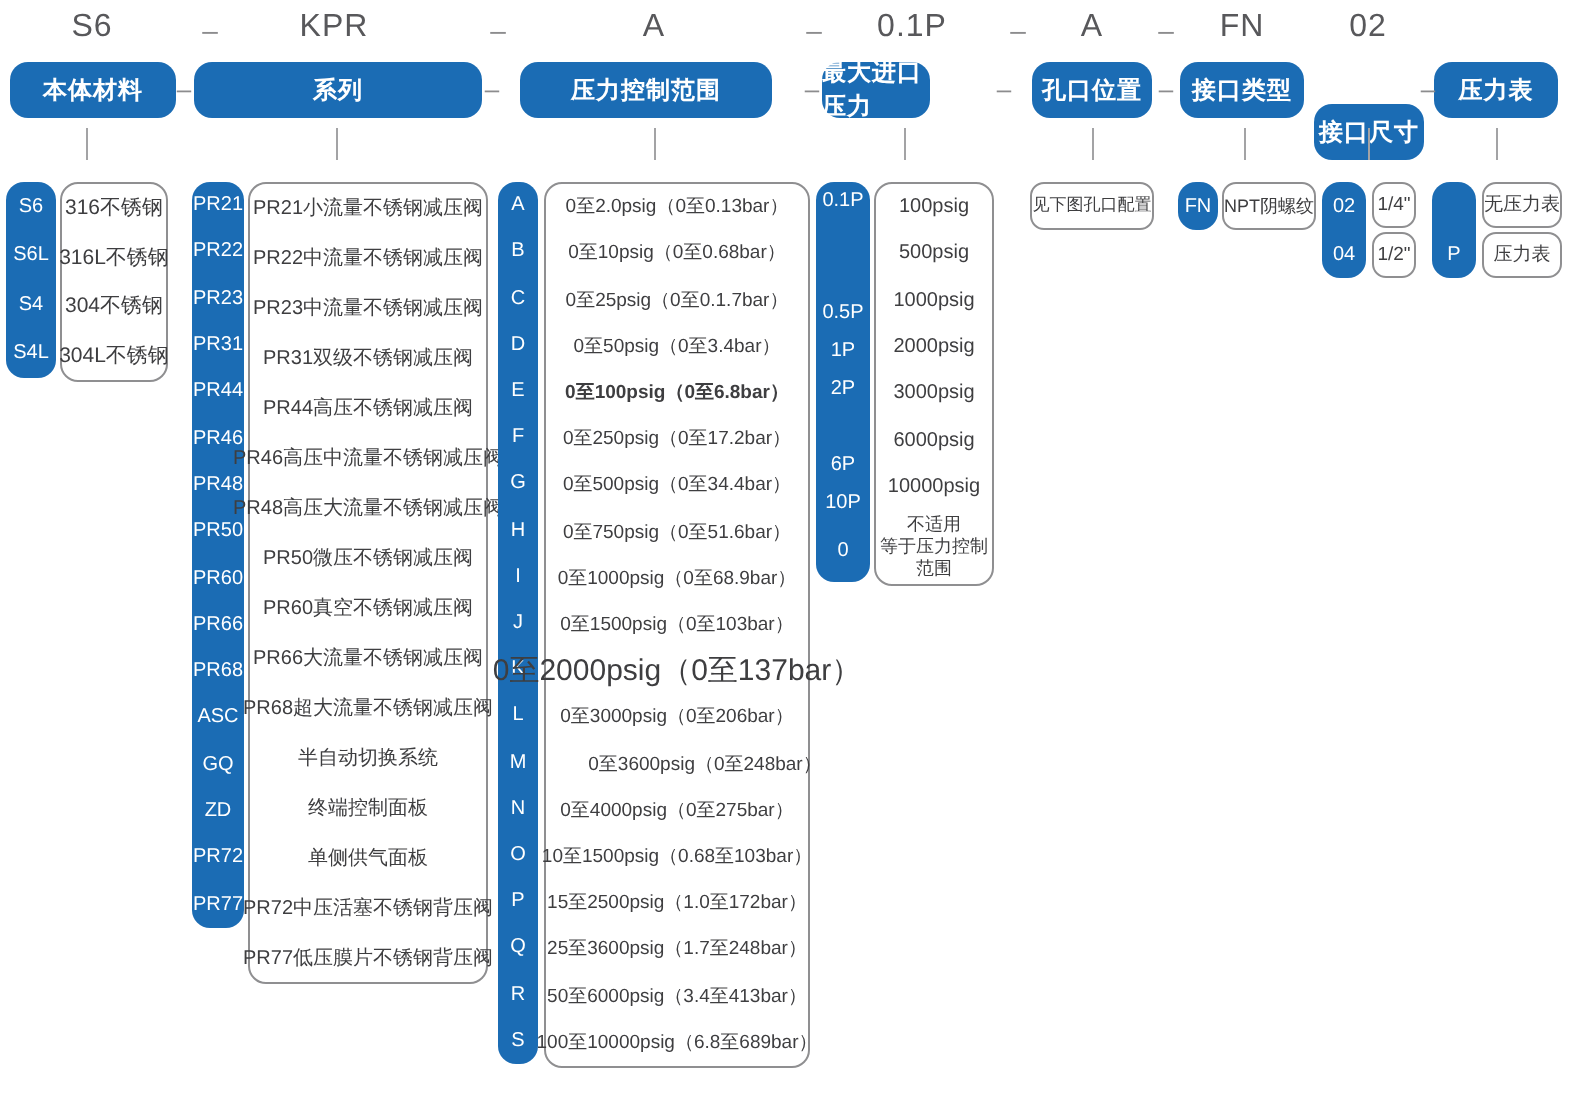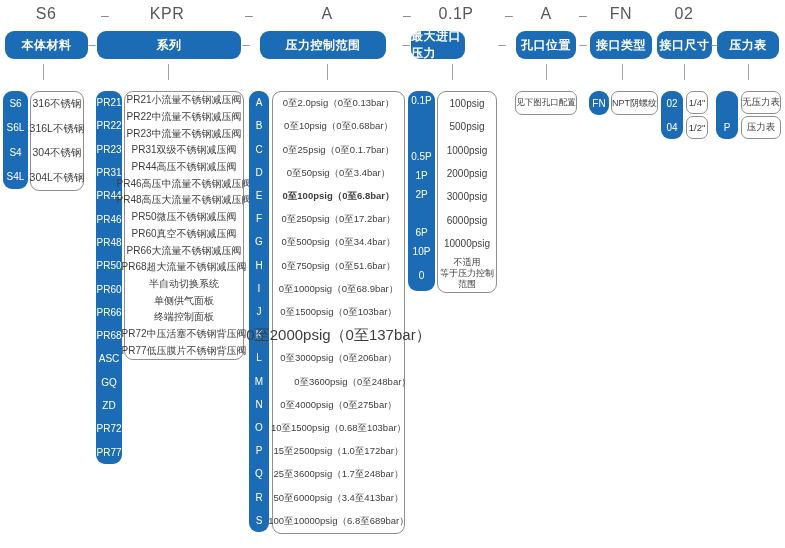--- a/index.html
+++ b/index.html
@@ -38,21 +38,21 @@
       <span class="top-dash" style="left: 509px;">–</span>
       <span class="top-dash" style="left: 583px;">–</span>
     </div>
   <div id="header-row">
       <div class="header" style="left: 5px; width: 83px;">本体材料</div>
       <div class="header" style="left: 97px; width: 144px;">系列</div>
       <div class="header" style="left: 240px; width: 126px; margin-left: 20px;">压力控制范围</div>
       <div class="header" style="left: 411px; width: 54px;">最大进口压力</div>
       <div class="header" style="left: 516px; width: 60px;">孔口位置</div>
       <div class="header" style="left: 590px; width: 62px;">接口类型</div>
-      <div class="header" style="left: 657px; width: 55px;">接口尺寸</div>
+      <div class="header" style="left: 657px; width: 55px; margin-top: 21px;">接口尺寸</div>
       <div class="header" style="left: 717px; width: 62px;">压力表</div>
     </div>
   <div id="connector-layer">
       <span class="header-dash" style="left: 92px;">–</span>
       <span class="header-dash" style="left: 246px;">–</span>
       <span class="header-dash" style="left: 406px;">–</span>
       <span class="header-dash" style="left: 502px;">–</span>
       <span class="header-dash" style="left: 583px;">–</span>
       <span class="header-dash" style="left: 714px;">–</span>
       <div class="tick" style="left: 43px;"></div>
@@ -88,35 +88,35 @@
         <div class="code-cell" style="flex: 23.3 1 0px;">PR50</div>
         <div class="code-cell" style="flex: 23.3 1 0px;">PR60</div>
         <div class="code-cell" style="flex: 23.3 1 0px;">PR66</div>
         <div class="code-cell" style="flex: 23.3 1 0px;">PR68</div>
         <div class="code-cell" style="flex: 23.3 1 0px;">ASC</div>
         <div class="code-cell" style="flex: 23.3 1 0px;">GQ</div>
         <div class="code-cell" style="flex: 23.3 1 0px;">ZD</div>
         <div class="code-cell" style="flex: 23.3 1 0px;">PR72</div>
         <div class="code-cell" style="flex: 23.3 1 0px;">PR77</div>
       </div>
-      <div class="desc-col" style="left: 124px; top: 91px; width: 120px; height: 269px;">
+      <div class="desc-col" style="left: 124px; top: 91px; width: 120px; height: 401px;">
         <div class="desc-cell" style="flex: 23.3 1 0px; font-size: 10px;">PR21小流量不锈钢减压阀</div>
         <div class="desc-cell" style="flex: 23.3 1 0px; font-size: 10px;">PR22中流量不锈钢减压阀</div>
         <div class="desc-cell" style="flex: 23.3 1 0px; font-size: 10px;">PR23中流量不锈钢减压阀</div>
         <div class="desc-cell" style="flex: 23.3 1 0px; font-size: 10px;">PR31双级不锈钢减压阀</div>
         <div class="desc-cell" style="flex: 23.3 1 0px; font-size: 10px;">PR44高压不锈钢减压阀</div>
         <div class="desc-cell" style="flex: 23.3 1 0px; font-size: 10px;">PR46高压中流量不锈钢减压阀</div>
         <div class="desc-cell" style="flex: 23.3 1 0px; font-size: 10px;">PR48高压大流量不锈钢减压阀</div>
         <div class="desc-cell" style="flex: 23.3 1 0px; font-size: 10px;">PR50微压不锈钢减压阀</div>
         <div class="desc-cell" style="flex: 23.3 1 0px; font-size: 10px;">PR60真空不锈钢减压阀</div>
         <div class="desc-cell" style="flex: 23.3 1 0px; font-size: 10px;">PR66大流量不锈钢减压阀</div>
         <div class="desc-cell" style="flex: 23.3 1 0px; font-size: 10px;">PR68超大流量不锈钢减压阀</div>
         <div class="desc-cell" style="flex: 23.3 1 0px; font-size: 10px;">半自动切换系统</div>
+        <div class="desc-cell" style="flex: 23.3 1 0px; font-size: 10px;">终端控制面板</div>
         <div class="desc-cell" style="flex: 23.3 1 0px; font-size: 10px;">单侧供气面板</div>
-        <div class="desc-cell" style="flex: 23.3 1 0px; font-size: 10px;">终端控制面板</div>
         <div class="desc-cell" style="flex: 23.3 1 0px; font-size: 10px;">PR72中压活塞不锈钢背压阀</div>
         <div class="desc-cell" style="flex: 23.3 1 0px; font-size: 10px;">PR77低压膜片不锈钢背压阀</div>
       </div>
       <div class="code-col" style="left: 249px; top: 91px; width: 20px; height: 440.8px;">
         <div class="code-cell" style="flex: 23.2 1 0px;">A</div>
         <div class="code-cell" style="flex: 23.2 1 0px;">B</div>
         <div class="code-cell" style="flex: 23.2 1 0px;">C</div>
         <div class="code-cell" style="flex: 23.2 1 0px;">D</div>
         <div class="code-cell" style="flex: 23.2 1 0px;">E</div>
         <div class="code-cell" style="flex: 23.2 1 0px;">F</div>

